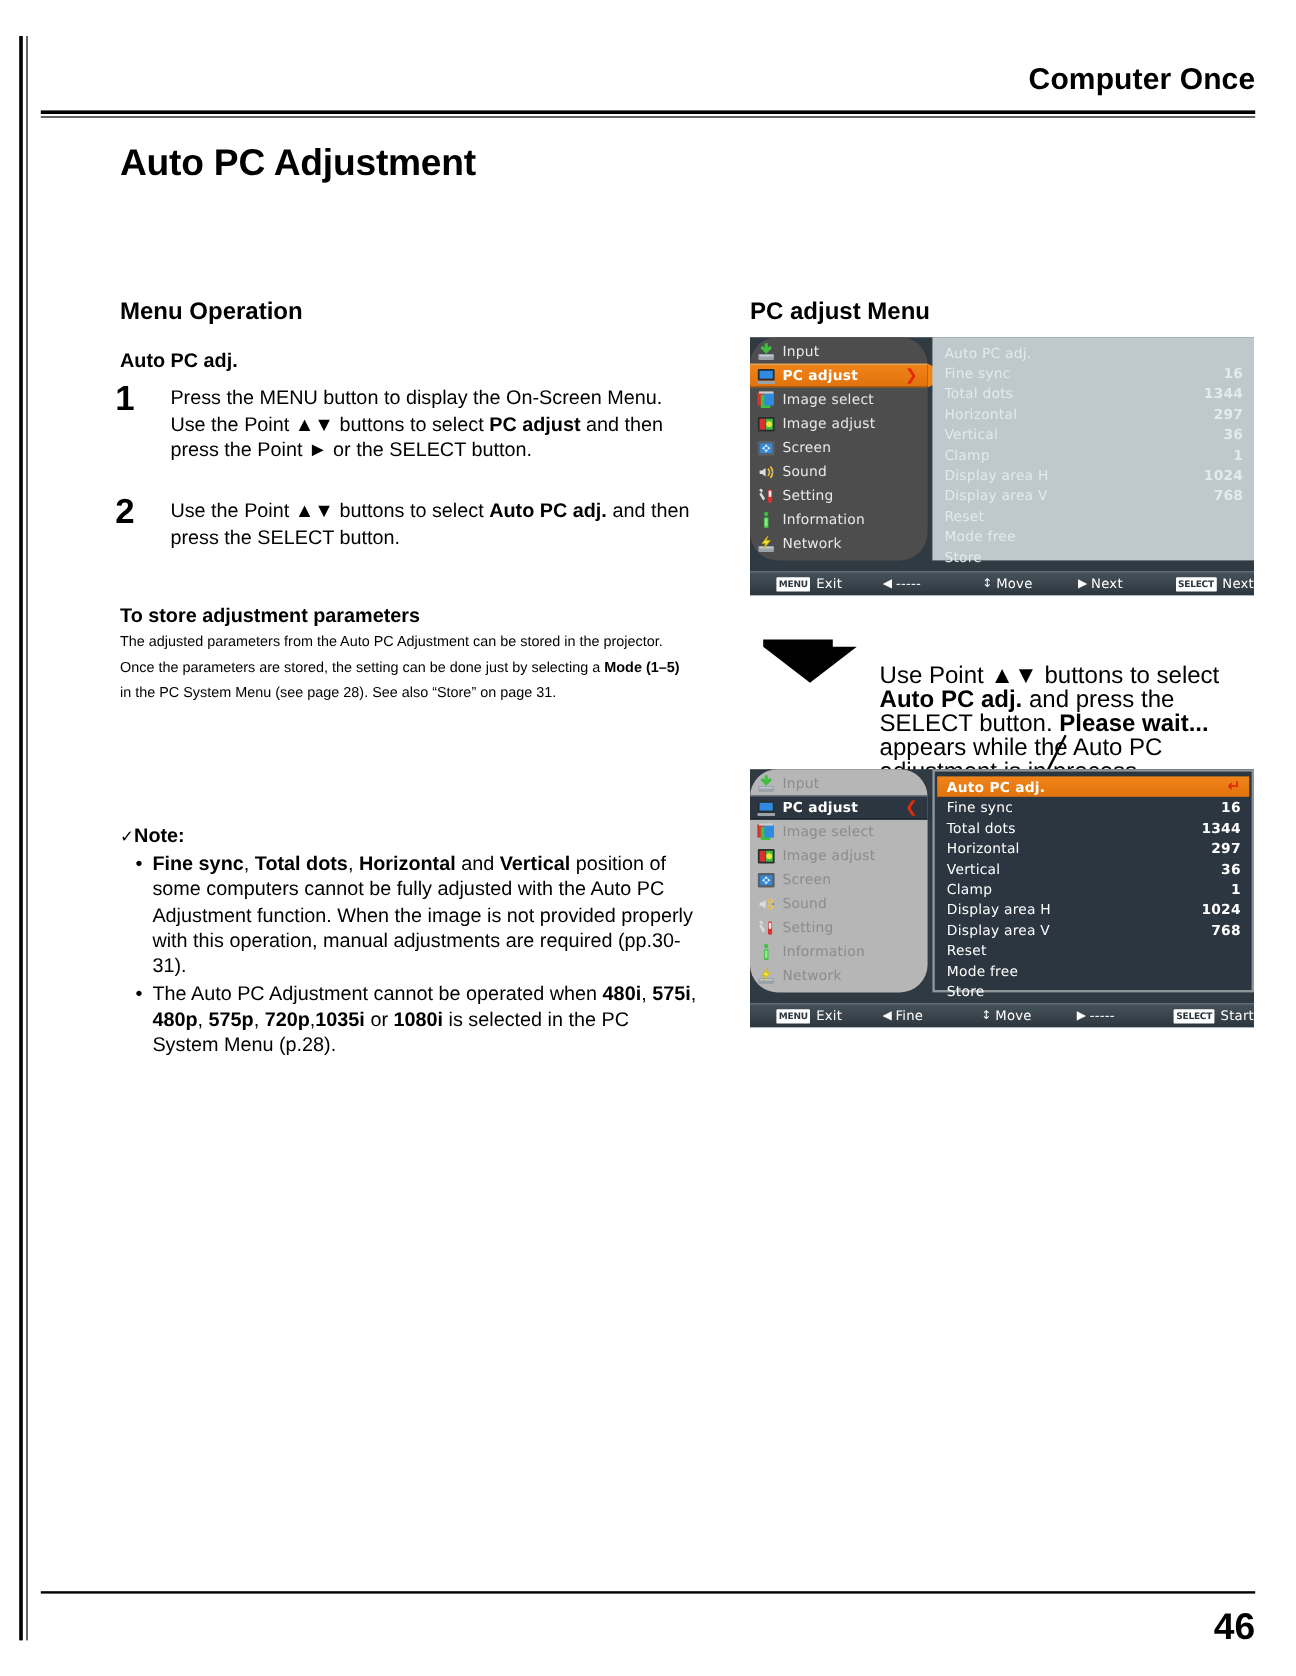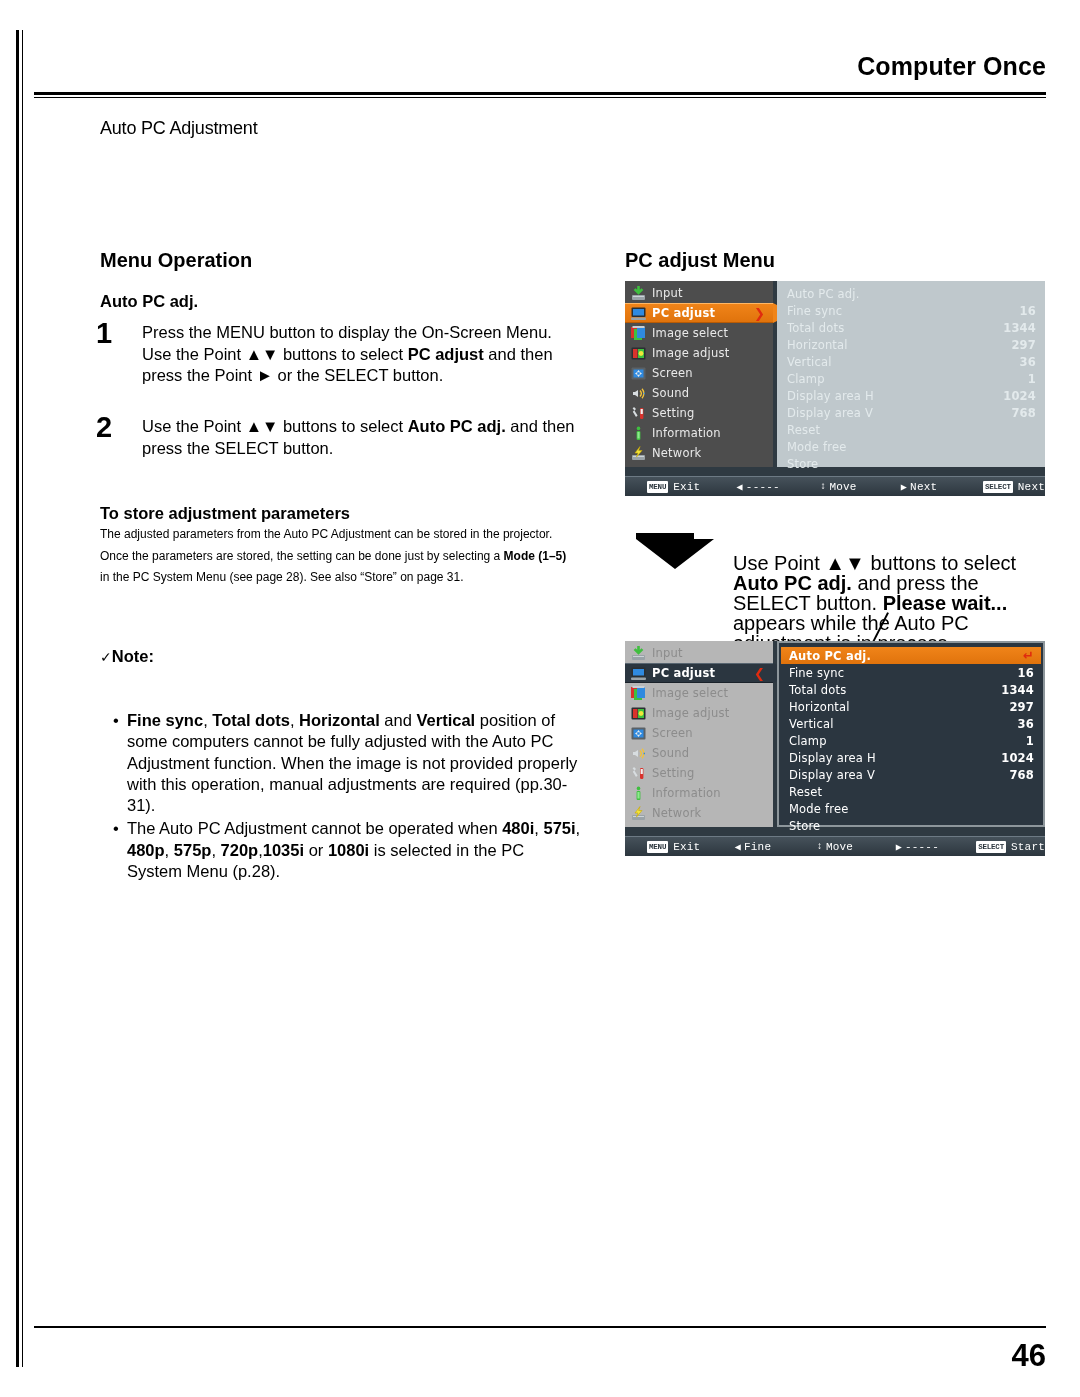--- a/index.html
+++ b/index.html
@@ -40,21 +40,21 @@
     background: #000;
   }
   .page-num {
     position: absolute; right: 34px; top: 1338px;
     font-size: 31px; font-weight: bold;
   }
 
   
   .h1 {
     position: absolute; left: 100px; top: 118px;
-    font-size: 18px; font-weight: normal; letter-spacing: -0.2px; text-align: right;
+    font-size: 31px; font-weight: bold; letter-spacing: -0.2px; text-align: right;
   }
   .intro {
     position: absolute; left: 99px; top: 167px; width: 900px;
     font-size: 16.5px; line-height: 21.5px;
   }
   .h2 {
     font-size: 20px; font-weight: bold;
   }
   .h2.left { position: absolute; left: 100px; top: 249px; }
   .h2.right { position: absolute; left: 625px; top: 249px; }
@@ -73,21 +73,21 @@
   .step1 { top: 322px; }
   .step2 { top: 416px; }
 
   .store-head { position: absolute; left: 100px; top: 504px; }
   .store-body {
     position: absolute; left: 100px; top: 524px; width: 478px;
     font-size: 12px; line-height: 21.5px;
   }
 
   .note-head {
-    position: absolute; left: 100px; top: 647px;
+    position: absolute; left: 100px; top: 688px;
     font-size: 16.5px; font-weight: bold;
   }
   .note-head .check { font-weight: normal; font-size: 14px; }
   .note-list { position: absolute; left: 113px; top: 710px; width: 470px; }
   .note-item {
     position: relative; padding-left: 14px;
     font-size: 16.5px; line-height: 21.3px; margin-bottom: 2px;
   }
   .note-item .dot { position: absolute; left: 0; top: 0; }
 
@@ -100,20 +100,21 @@
     font-family: "DejaVu Sans", sans-serif;
   }
   .osd-1 { left: 625px; top: 281px; }
   .osd-2 { left: 625px; top: 641px; }
 
   .osd-inner { position: relative; width: 100%; height: 186px; }
 
   .osd-side {
     position: absolute; left: 0; top: 0; width: 148px; height: 186px;
     padding-top: 2px;
+    border-radius: 23px;
   }
   .osd-1 .osd-side { background: #4d4d4d; }
   .osd-2 .osd-side { background: #b6b6b6; }
 
   .side-item {
     position: relative; height: 20px; display: flex; align-items: center;
     padding-left: 6px; font-size: 11.5px; letter-spacing: .2px;
   }
   .osd-1 .side-item { color: #e9e9e9; }
   .osd-2 .side-item { color: #8c8c8c; }
@@ -172,21 +173,21 @@
   }
   .osd-2 .val-row.hl .enter { color: #e02b0f; font-weight: bold; font-size: 13px; }
 
   .osd-bar {
     position: absolute; left: 0; bottom: 0; width: 100%; height: 20px;
     background: linear-gradient(#46525b, #2c363e);
     border-top: 1px solid #6d7a84;
     display: flex; align-items: center;
     color: #ffffff; font-size: 11px; letter-spacing: .2px;
   }
-  .osd-bar .cell { display: flex; align-items: center; white-space: nowrap; font-family: Liberation Mono, monospace; }
+  .osd-bar .cell { display: flex; align-items: center; white-space: nowrap; }
   .c1 { margin-left: 22px; width: 120px; }
   .c2 { width: 112px; }
   .c3 { width: 108px; }
   .c4 { width: 110px; }
   .key {
     display: inline-block; background: #ffffff; color: #2c363e;
     font-size: 7.5px; font-weight: bold; line-height: 10px;
     padding: 1px 2px; border-radius: 1px; margin-right: 5px;
     letter-spacing: -.2px;
   }

